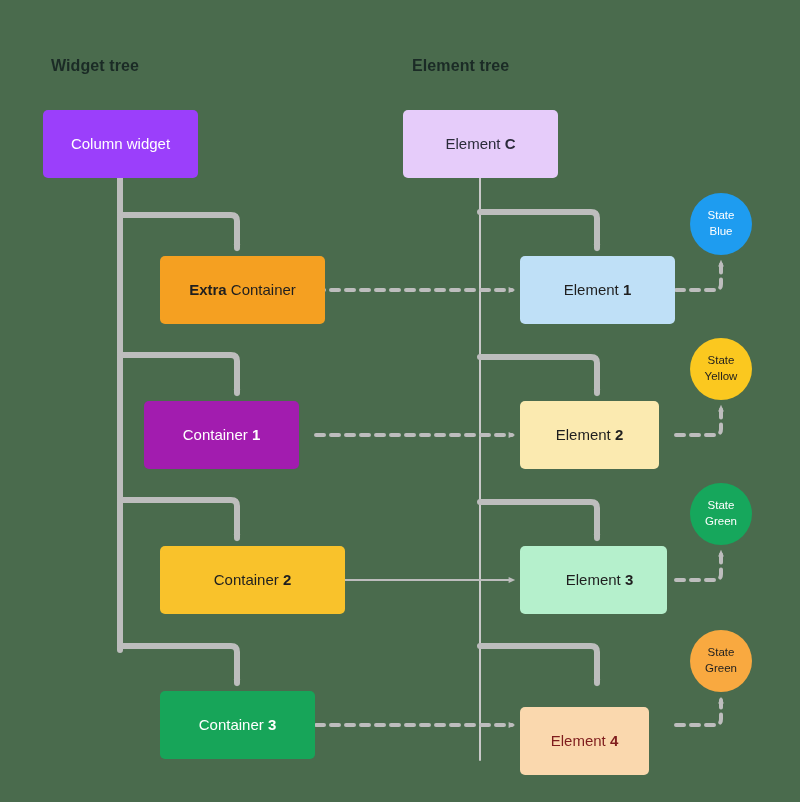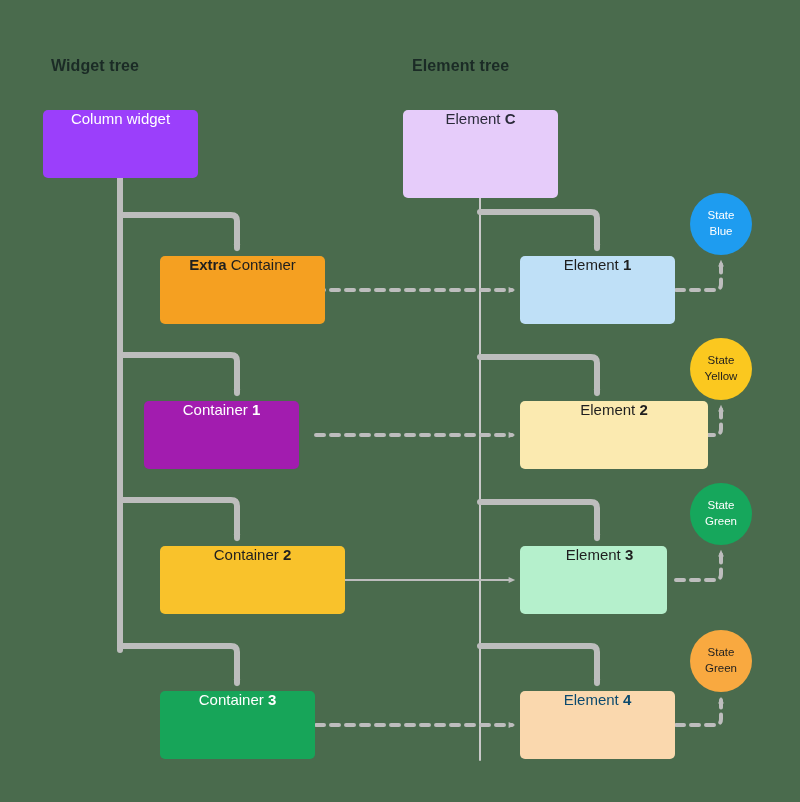--- a/index.html
+++ b/index.html
@@ -27,21 +27,21 @@
     font-weight: bold;
     color: #1b2b26;
     letter-spacing: 0.1px;
     white-space: nowrap;
     margin-top: 12px;
   }
   .node {
     position: absolute;
     box-sizing: border-box;
     display: flex;
-    align-items: flex-start;
+    align-items: center;
     justify-content: center;
     border-radius: 5px;
     font-size: 15px;
     text-align: center;
     line-height: 1.25;
     white-space: nowrap;
   }
   .node .b { font-weight: bold; }
   .bubble {
     position: absolute;
@@ -129,37 +129,37 @@
   </div>
 
   <div class="node" id="n-container-2" style="left: 160px; top: 546px; width: 185px; height: 68px; background: rgb(249, 194, 43); color: rgb(31, 31, 31);">
     <span><span>Container </span><span class="b">2</span></span>
   </div>
 
   <div class="node" id="n-container-3" style="left: 160px; top: 691px; width: 155px; height: 68px; background: rgb(23, 165, 89); color: rgb(255, 255, 255);">
     <span><span>Container </span><span class="b">3</span></span>
   </div>
 
-  <div class="node" id="n-element-c" style="left: 403px; top: 110px; width: 155px; height: 88px; background: rgb(230, 204, 250); color: rgb(43, 43, 58);">
+  <div class="node" id="n-element-c" style="left: 403px; top: 110px; width: 155px; height: 68px; background: rgb(230, 204, 250); color: rgb(43, 43, 58);">
     <span><span>Element </span><span class="b">C</span></span>
   </div>
 
   <div class="node" id="n-element-1" style="left: 520px; top: 256px; width: 155px; height: 68px; background: rgb(191, 224, 247); color: rgb(31, 31, 31);">
     <span><span>Element </span><span class="b">1</span></span>
   </div>
 
-  <div class="node" id="n-element-2" style="left: 520px; top: 401px; width: 188px; height: 68px; background: rgb(251, 234, 176); color: rgb(31, 31, 31);">
+  <div class="node" id="n-element-2" style="left: 520px; top: 401px; width: 139px; height: 68px; background: rgb(251, 234, 176); color: rgb(31, 31, 31);">
     <span><span>Element </span><span class="b">2</span></span>
   </div>
 
   <div class="node" id="n-element-3" style="left: 520px; top: 546px; width: 147px; height: 68px; background: rgb(181, 240, 204); color: rgb(31, 31, 31); padding-left: 12px;">
     <span><span>Element </span><span class="b">3</span></span>
   </div>
 
-  <div class="node" id="n-element-4" style="left: 520px; top: 691px; width: 155px; height: 68px; background: rgb(250, 216, 174); color: #0c4a6e;">
+  <div class="node" id="n-element-4" style="left: 520px; top: 707px; width: 129px; height: 68px; background: rgb(250, 216, 174); color: #7f1d1d;">
     <span><span>Element </span><span class="b">4</span></span>
   </div>
 
   <div class="bubble" id="b-state-blue" style="left: 690px; top: 193px; width: 62px; height: 62px; background: rgb(30, 156, 240); color: rgb(255, 255, 255);">
     <span>State</span>
     <span>Blue</span>
   </div>
   <div class="bubble" id="b-state-yellow" style="left: 690px; top: 338px; width: 62px; height: 62px; background: rgb(251, 200, 31); color: rgb(31, 31, 31);">
     <span>State</span>
     <span>Yellow</span>

